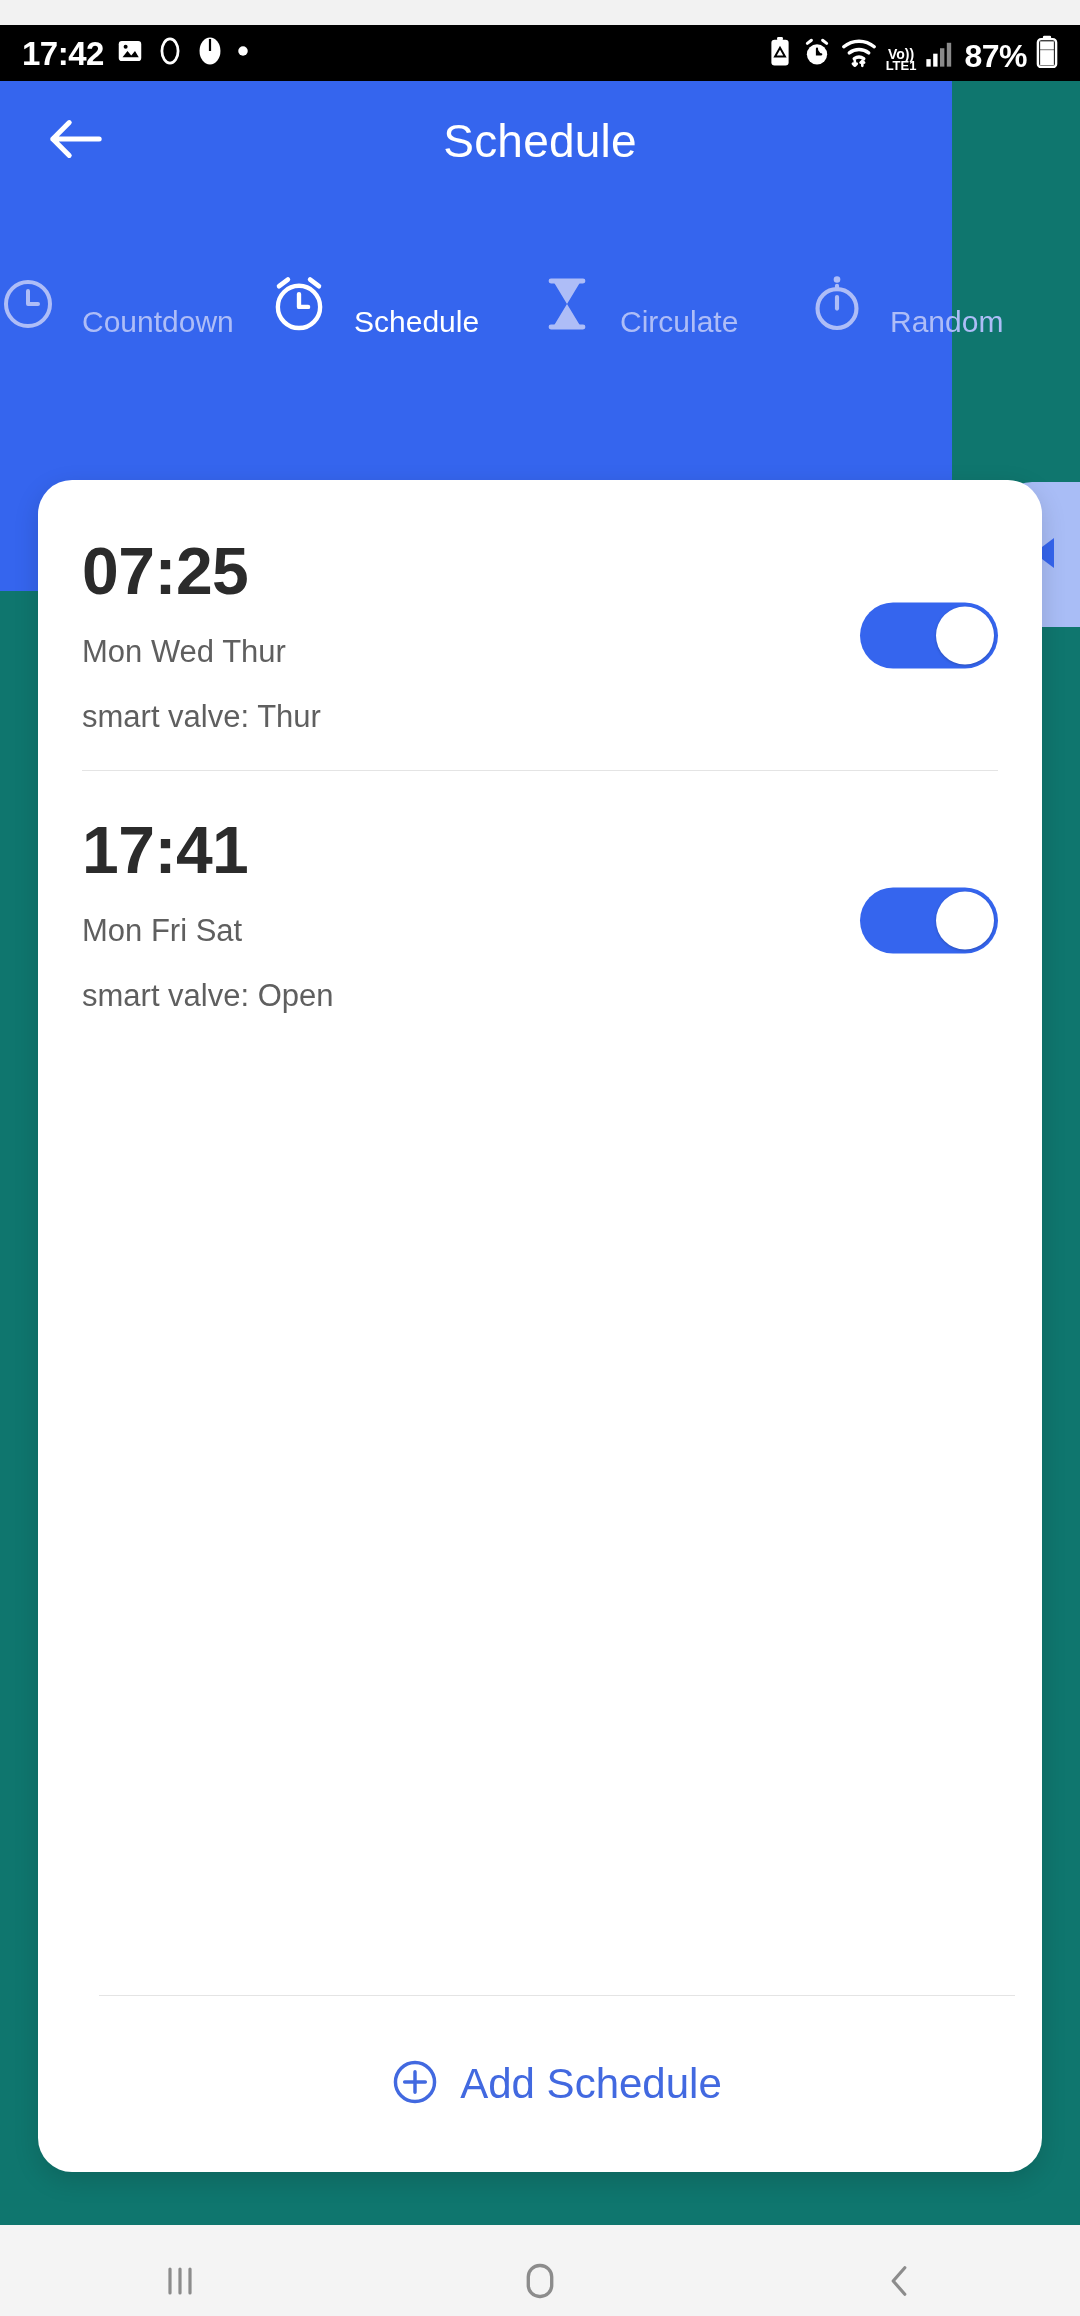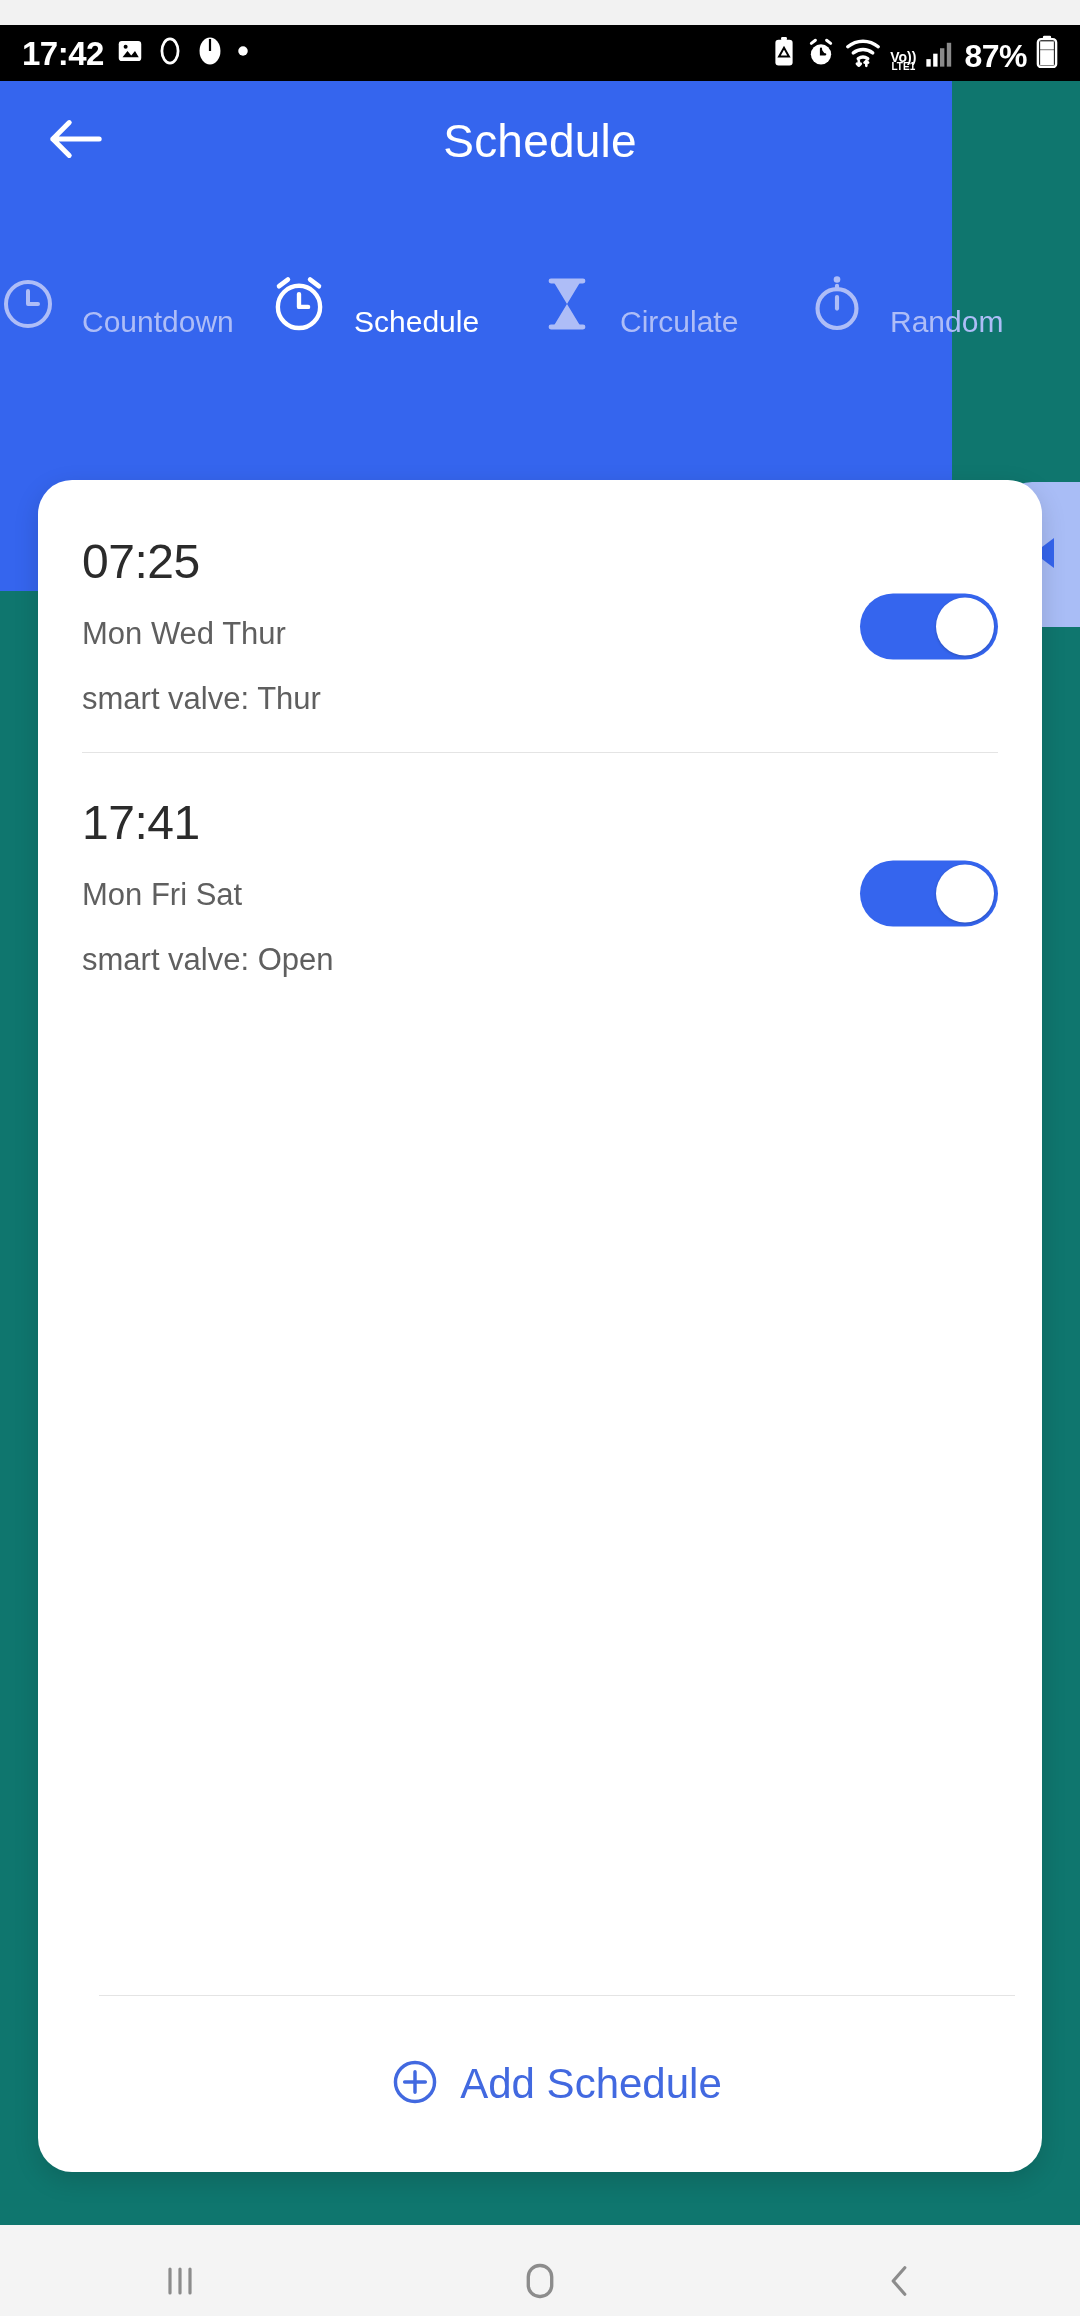--- a/index.html
+++ b/index.html
@@ -17,21 +17,21 @@
     background:#000; color:#fff;
     display:flex; align-items:center; justify-content:space-between;
     padding:0 22px;
   }
   .sb-left { display:flex; align-items:center; gap:11px; }
   .sb-time { font-size:33px; font-weight:600; letter-spacing:-0.5px; line-height:1; }
   .sb-right { display:flex; align-items:flex-end; gap:9px; }
   .sb-batt-pct { font-size:32px; font-weight:600; letter-spacing:-0.5px; line-height:1; }
   .volte { display:flex; flex-direction:column; align-items:center; line-height:0.82; }
   .volte span:first-child { font-size:14px; font-weight:700; }
-  .volte span:last-child { font-size:10px; font-weight:700; }
+  .volte span:last-child { font-size:13px; font-weight:700; }
 
   
   .header {
     position:absolute; top:56px; left:0; width:952px; height:510px;
     background:#3565ee;
   }
   .appbar { position:relative; height:120px; }
   .back-btn {
     position:absolute; left:40px; top:28px;
     width:72px; height:64px; display:flex; align-items:center; justify-content:center;
@@ -74,21 +74,21 @@
     background:#fff; border-radius:34px;
     box-shadow:0 8px 26px rgba(0,0,0,0.14);
     z-index:5; overflow:hidden;
   }
   .schedule-list { position:relative; }
   .sched-row {
     position:relative; padding:46px 44px 38px 44px;
   }
   .sched-row:first-child { padding-top:58px; }
   .sched-time {
-    font-size:48px; font-weight:400; color:#2b2b2b;
+    font-size:66px; font-weight:700; color:#2b2b2b;
     line-height:1; letter-spacing:-0.5px;
   }
   .sched-days {
     margin-top:32px; font-size:31px; color:#5f5f5f; line-height:1;
   }
   .sched-action {
     margin-top:34px; font-size:31px; color:#5f5f5f; line-height:1;
   }
   .toggle {
     position:absolute; right:44px; top:50%; transform:translateY(-34%);

